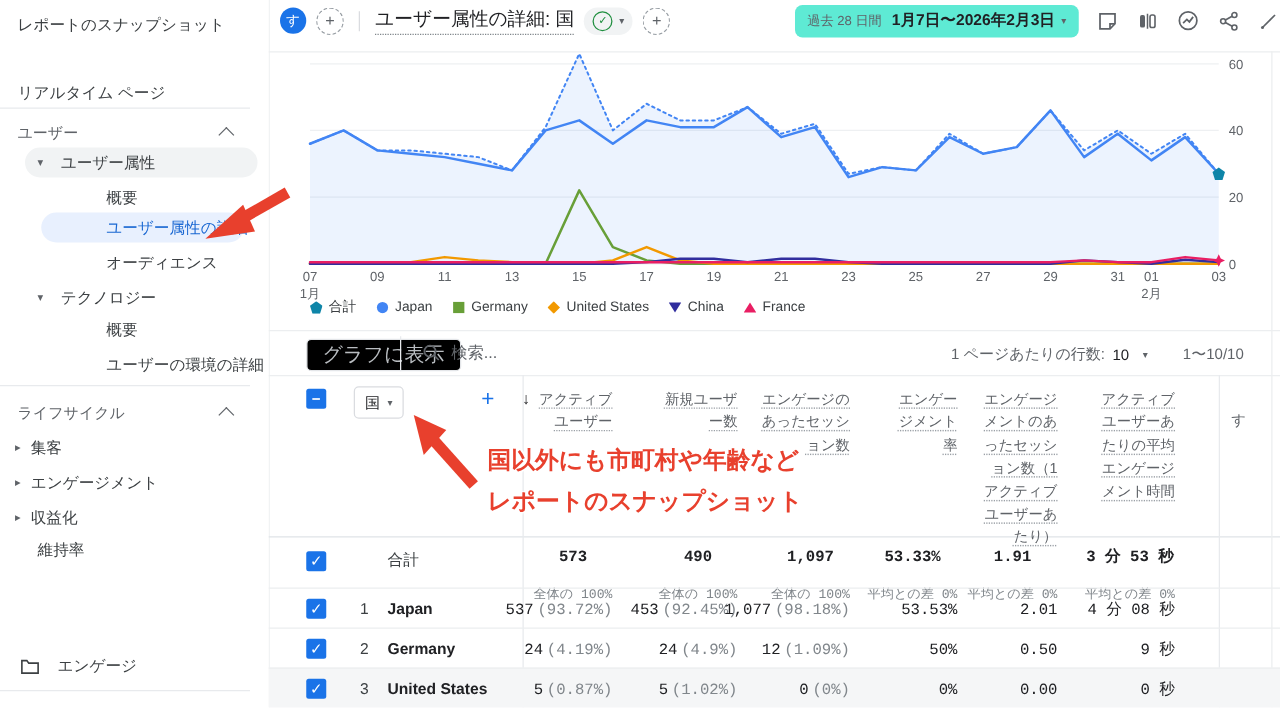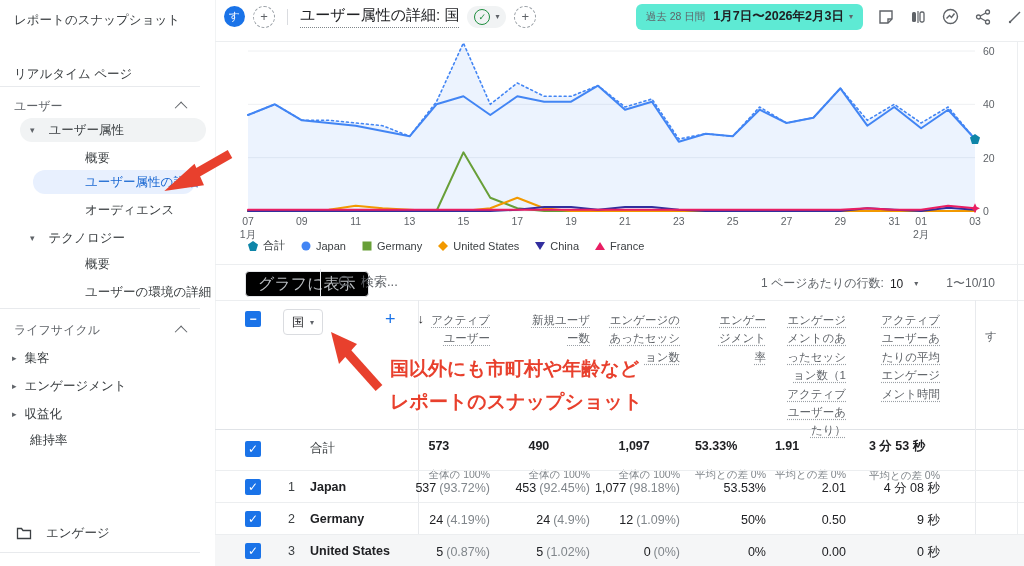--- a/index.html
+++ b/index.html
@@ -66,21 +66,21 @@
   .th-partial{position:absolute;left:770px;top:28px;font-size:11.5px;color:#5f6368;}
   .trow{position:absolute;left:0;width:809px;}
   .totals{top:428px;height:42px;}
   .r1{top:470px;height:32px;border-top:1px solid #eceef0;}
   .r2{top:502px;height:32px;border-top:1px solid #eceef0;}
   .r3{top:534px;height:32px;border-top:1px solid #eceef0;background:#f5f6f7;}
   .row-cb{position:absolute;left:30px;top:50%;transform:translateY(-50%);}
   .row-num{position:absolute;left:73px;top:50%;transform:translateY(-50%);font-size:12.5px;color:#3c4043;}
   .row-name{position:absolute;left:95px;top:50%;transform:translateY(-50%);font-size:12.5px;font-weight:bold;color:#202124;}
   .tot-label{position:absolute;left:95px;top:12px;font-size:12.5px;color:#3c4043;}
-  .cell{position:absolute;text-align:left;white-space:nowrap;}
+  .cell{position:absolute;text-align:center;white-space:nowrap;font-family:Liberation Mono, monospace;}
   .cell .v{font-size:12.5px;color:#202124;}
   .cell .p{font-size:12.5px;color:#80868b;margin-left:3px;}
   .tcell .v{font-weight:bold;}
   .tcell .s{display:block;font-size:10.5px;color:#80868b;margin-top:14px;}
   .c0{right:534px;} .c1{right:434px;} .c2{right:344px;} .c3{right:258px;} .c4{right:178px;} .c5{right:84px;}
   .cell-mid{top:50%;transform:translateY(-50%);}
   .tcell{top:8px;}
   
   .red-note{position:absolute;left:175px;top:352px;font-size:19px;font-weight:bold;color:#e8402d;line-height:1.75;white-space:nowrap;
     text-shadow:-1px -1px 0 #fff,1px -1px 0 #fff,-1px 1px 0 #fff,1px 1px 0 #fff,0 2px 2px rgba(255,255,255,.8);}

